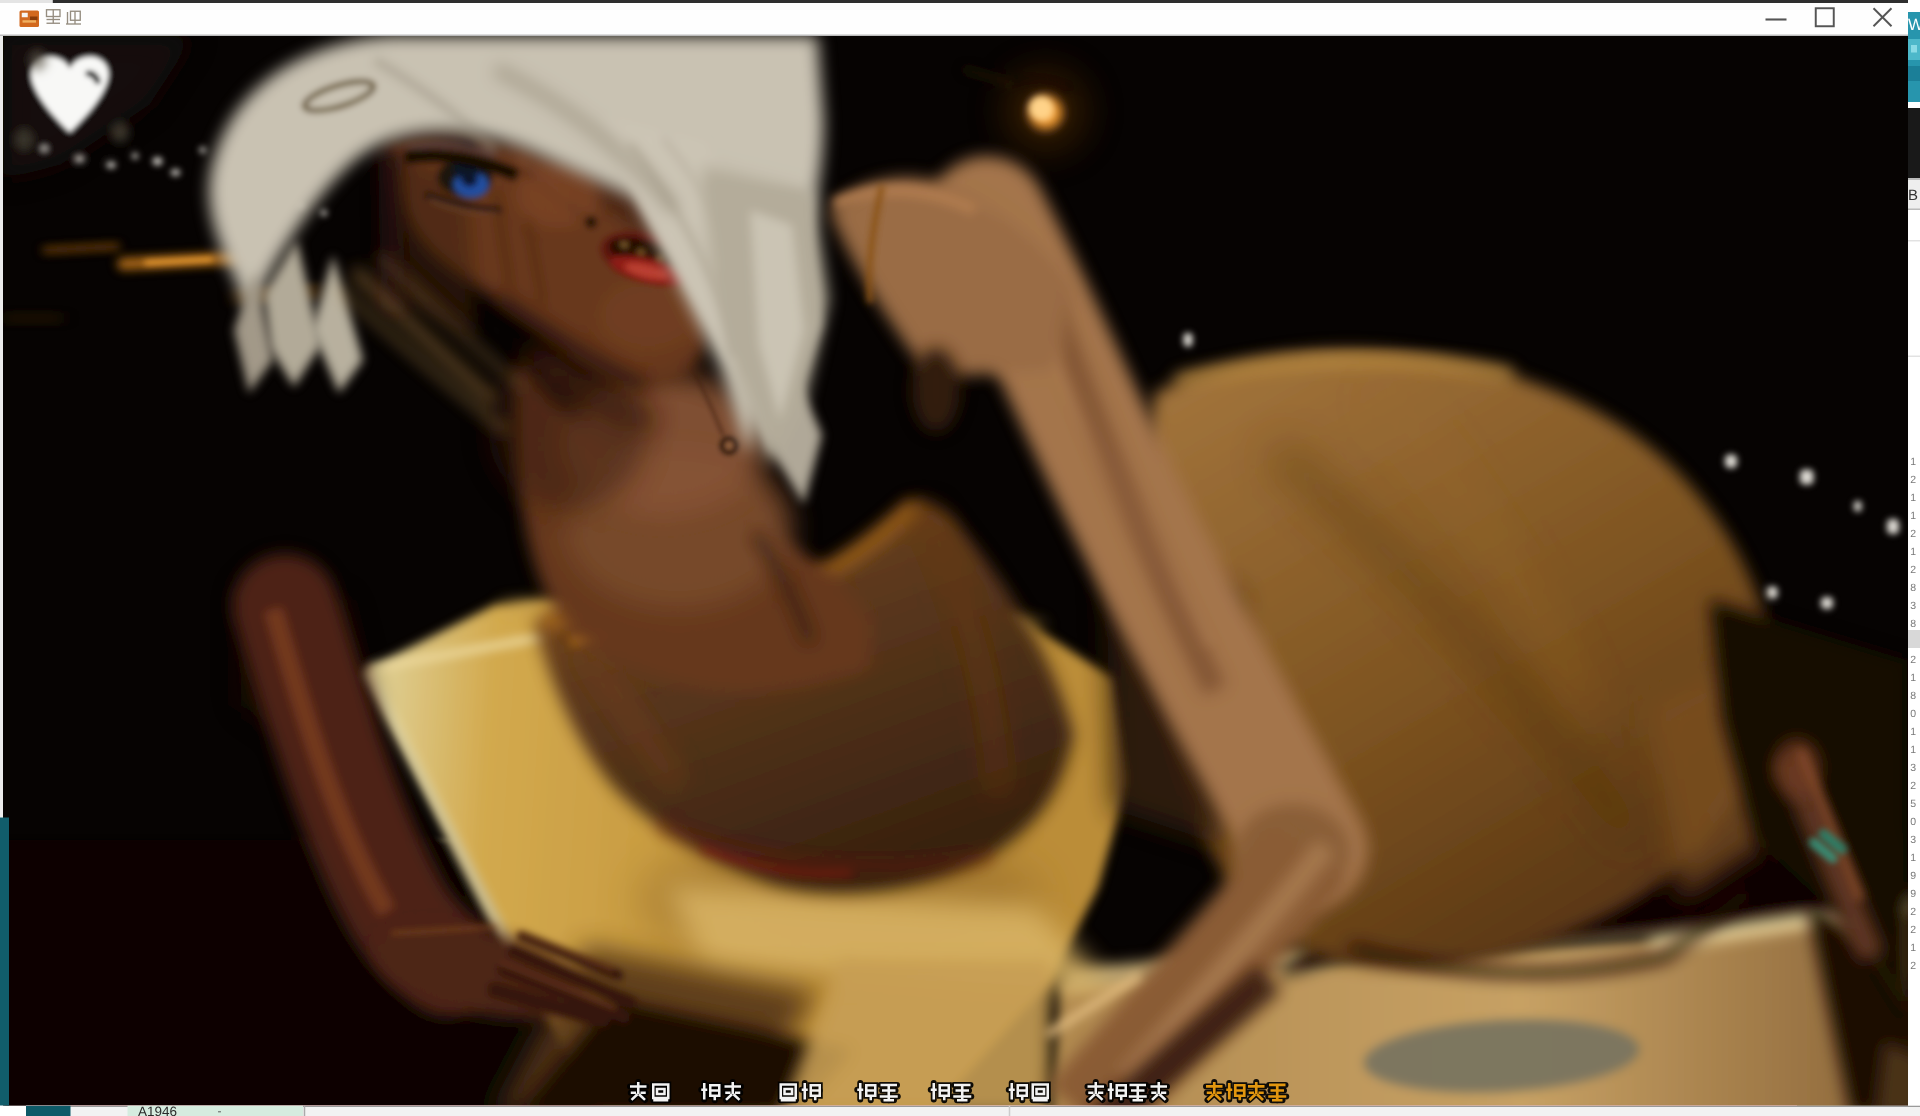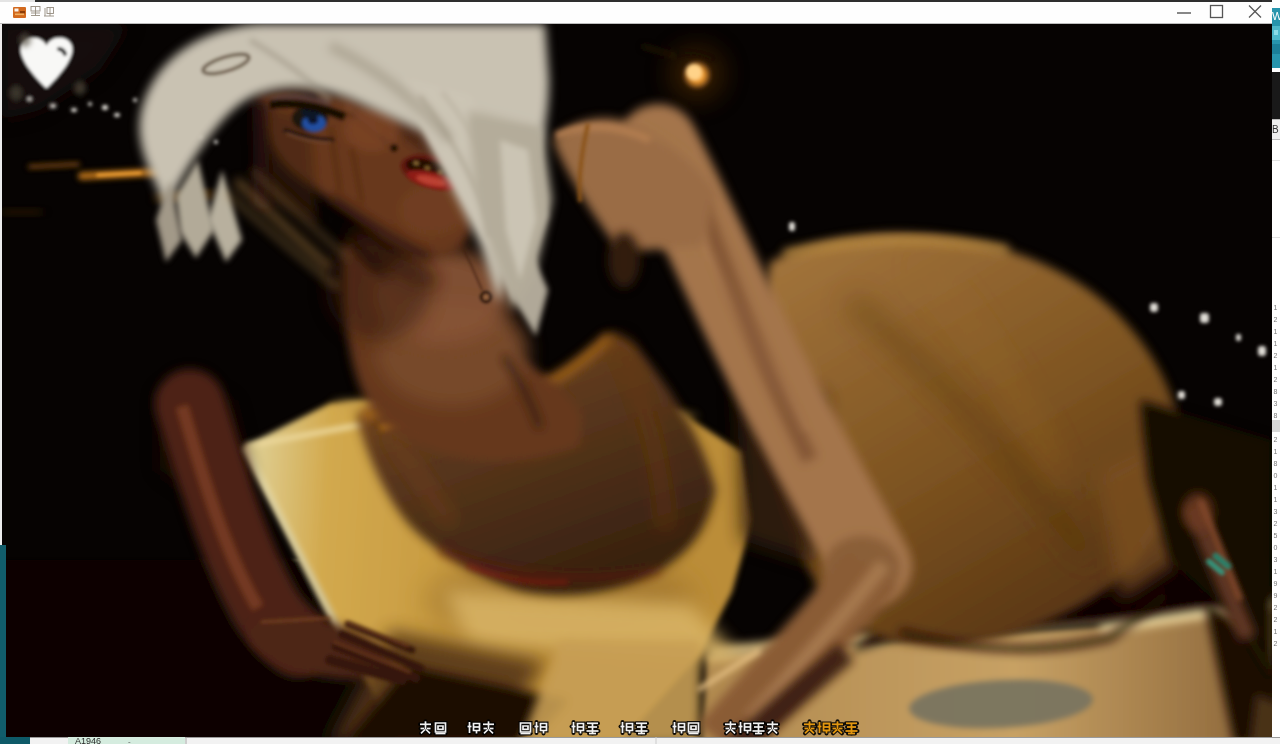--- a/index.html
+++ b/index.html
@@ -3,21 +3,21 @@
 <meta charset="utf-8">
 <style>
   html,body{margin:0;padding:0;width:1280px;height:744px;overflow:hidden;background:#ffffff;font-family:"Liberation Sans",sans-serif;}
   #topline{position:absolute;left:35px;top:0;width:1237px;height:2px;background:#2e2e2e;}
   #topcornL{position:absolute;left:0;top:0;width:35px;height:2px;background:#e4e4e4;}
   #titlebar{position:absolute;left:0;top:2px;width:1272px;height:22px;background:#fefefe;border-bottom:1px solid #bcbcbc;box-sizing:border-box;}
   #scene{position:absolute;left:2px;top:24px;width:1270px;height:713px;}
   #leftborder{position:absolute;left:0;top:24px;width:2px;height:521px;background:#ececec;}
   #leftteal{position:absolute;left:0;top:545px;width:6px;height:192px;background:#115d6b;}
   #rightstrip{position:absolute;left:1272px;top:0;width:8px;height:744px;background:#ffffff;}
-  #bottomstrip{position:absolute;left:0;top:737px;width:1181px;height:7px;background:#fca5a5;}
+  #bottomstrip{position:absolute;left:17px;top:737px;width:1181px;height:7px;background:#fca5a5;}
   #bottomstrip svg,#rightstrip svg,#titlebar svg{display:block;}
 </style>
 </head>
 <body>
 <div id="topline"></div>
 <div id="topcornL"></div>
 <div id="titlebar">
   <svg width="1272" height="22" style="position:absolute;left:0;top:0">
 
     <rect x="13" y="5" width="13" height="11" rx="1" fill="#d2691e"></rect>

